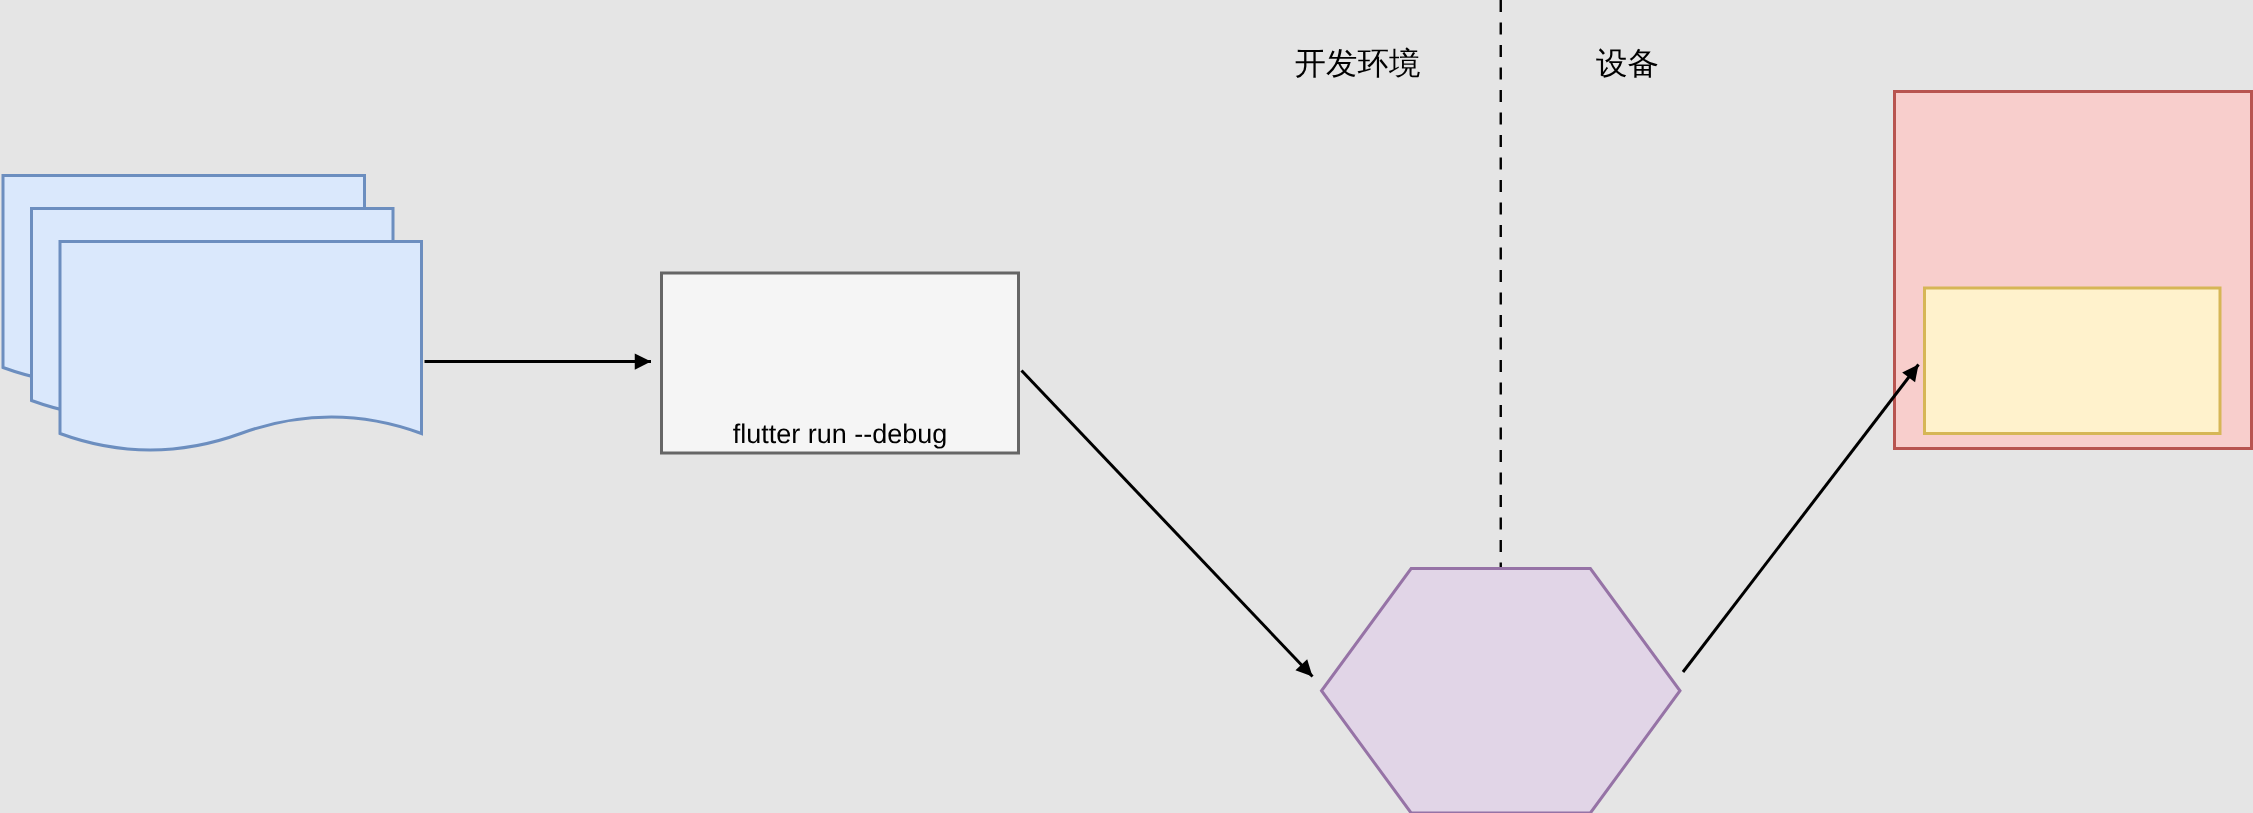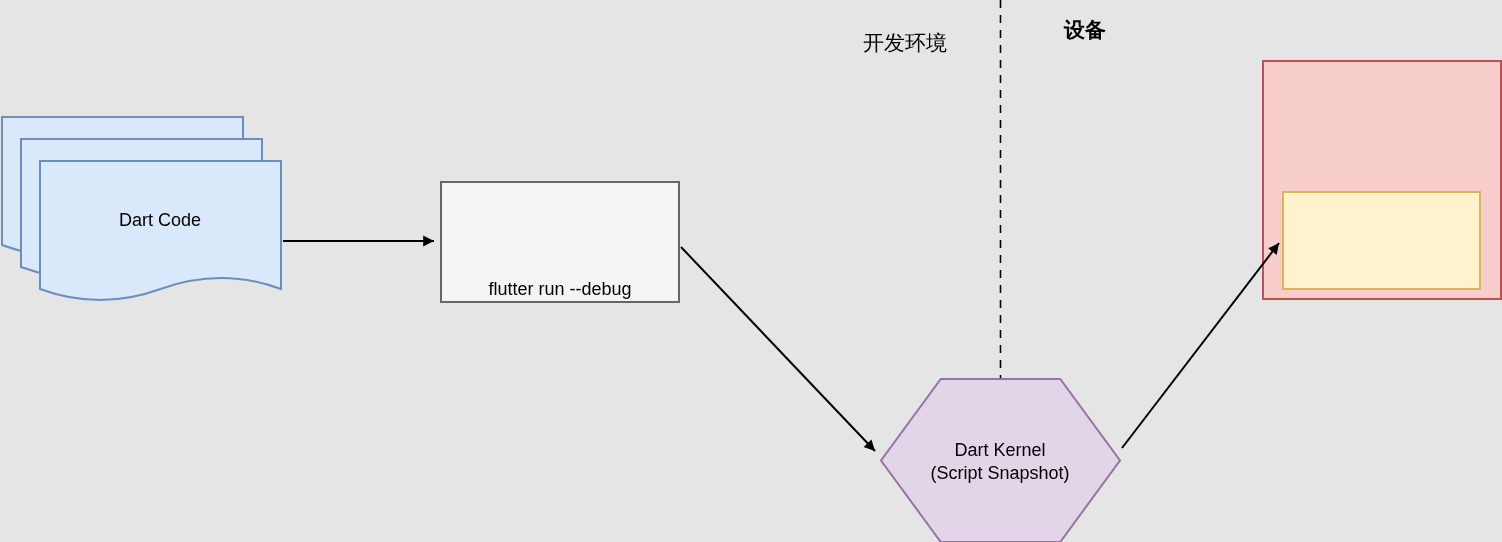--- a/index.html
+++ b/index.html
@@ -79,26 +79,21 @@
 
     <path class="shape" d="M940.75,379 L1060.25,379 L1120,460.5 L1060.25,542 L940.75,542 L881,460.5 Z" fill="#e1d5e7" stroke="#9673a6"></path>
 
     <line class="arrow" marker-end="url(#arrowhead)" x1="283" y1="241" x2="434" y2="241" stroke="#000000"></line>
     <line class="arrow" marker-end="url(#arrowhead)" x1="681" y1="247" x2="875" y2="451" stroke="#000000"></line>
     <line class="arrow" marker-end="url(#arrowhead)" x1="1122" y1="448" x2="1279" y2="243" stroke="#000000"></line>
   </svg>
 
   <div class="lbl cjk" style="left:835px; top:27px; width:140px; height:32px;">开发环境</div>
 
-  <div class="lbl cjk" style="left:1035px; top:14px; width:100px; height:32px;font-weight:bold;">设备</div>
+  <div class="lbl cjk" style="left:1035px; top:27px; width:100px; height:32px;">设备</div>
 
-  <div class="lbl" style="left:60px; top:203px; width:200px; height:36px;">Dart Code</div>
 
   <div class="lbl" style="left:445px; top:224px; width:230px; height:36px;margin-top:48px;">flutter run --debug</div>
 
-  <div class="lbl two-line" style="left:885px; top:436px; width:230px; height:52px;">
-    <span>Dart Kernel</span>
-    <span>(Script Snapshot)</span>
-  </div>
 
 
 
 </div>
 
 </body></html>

